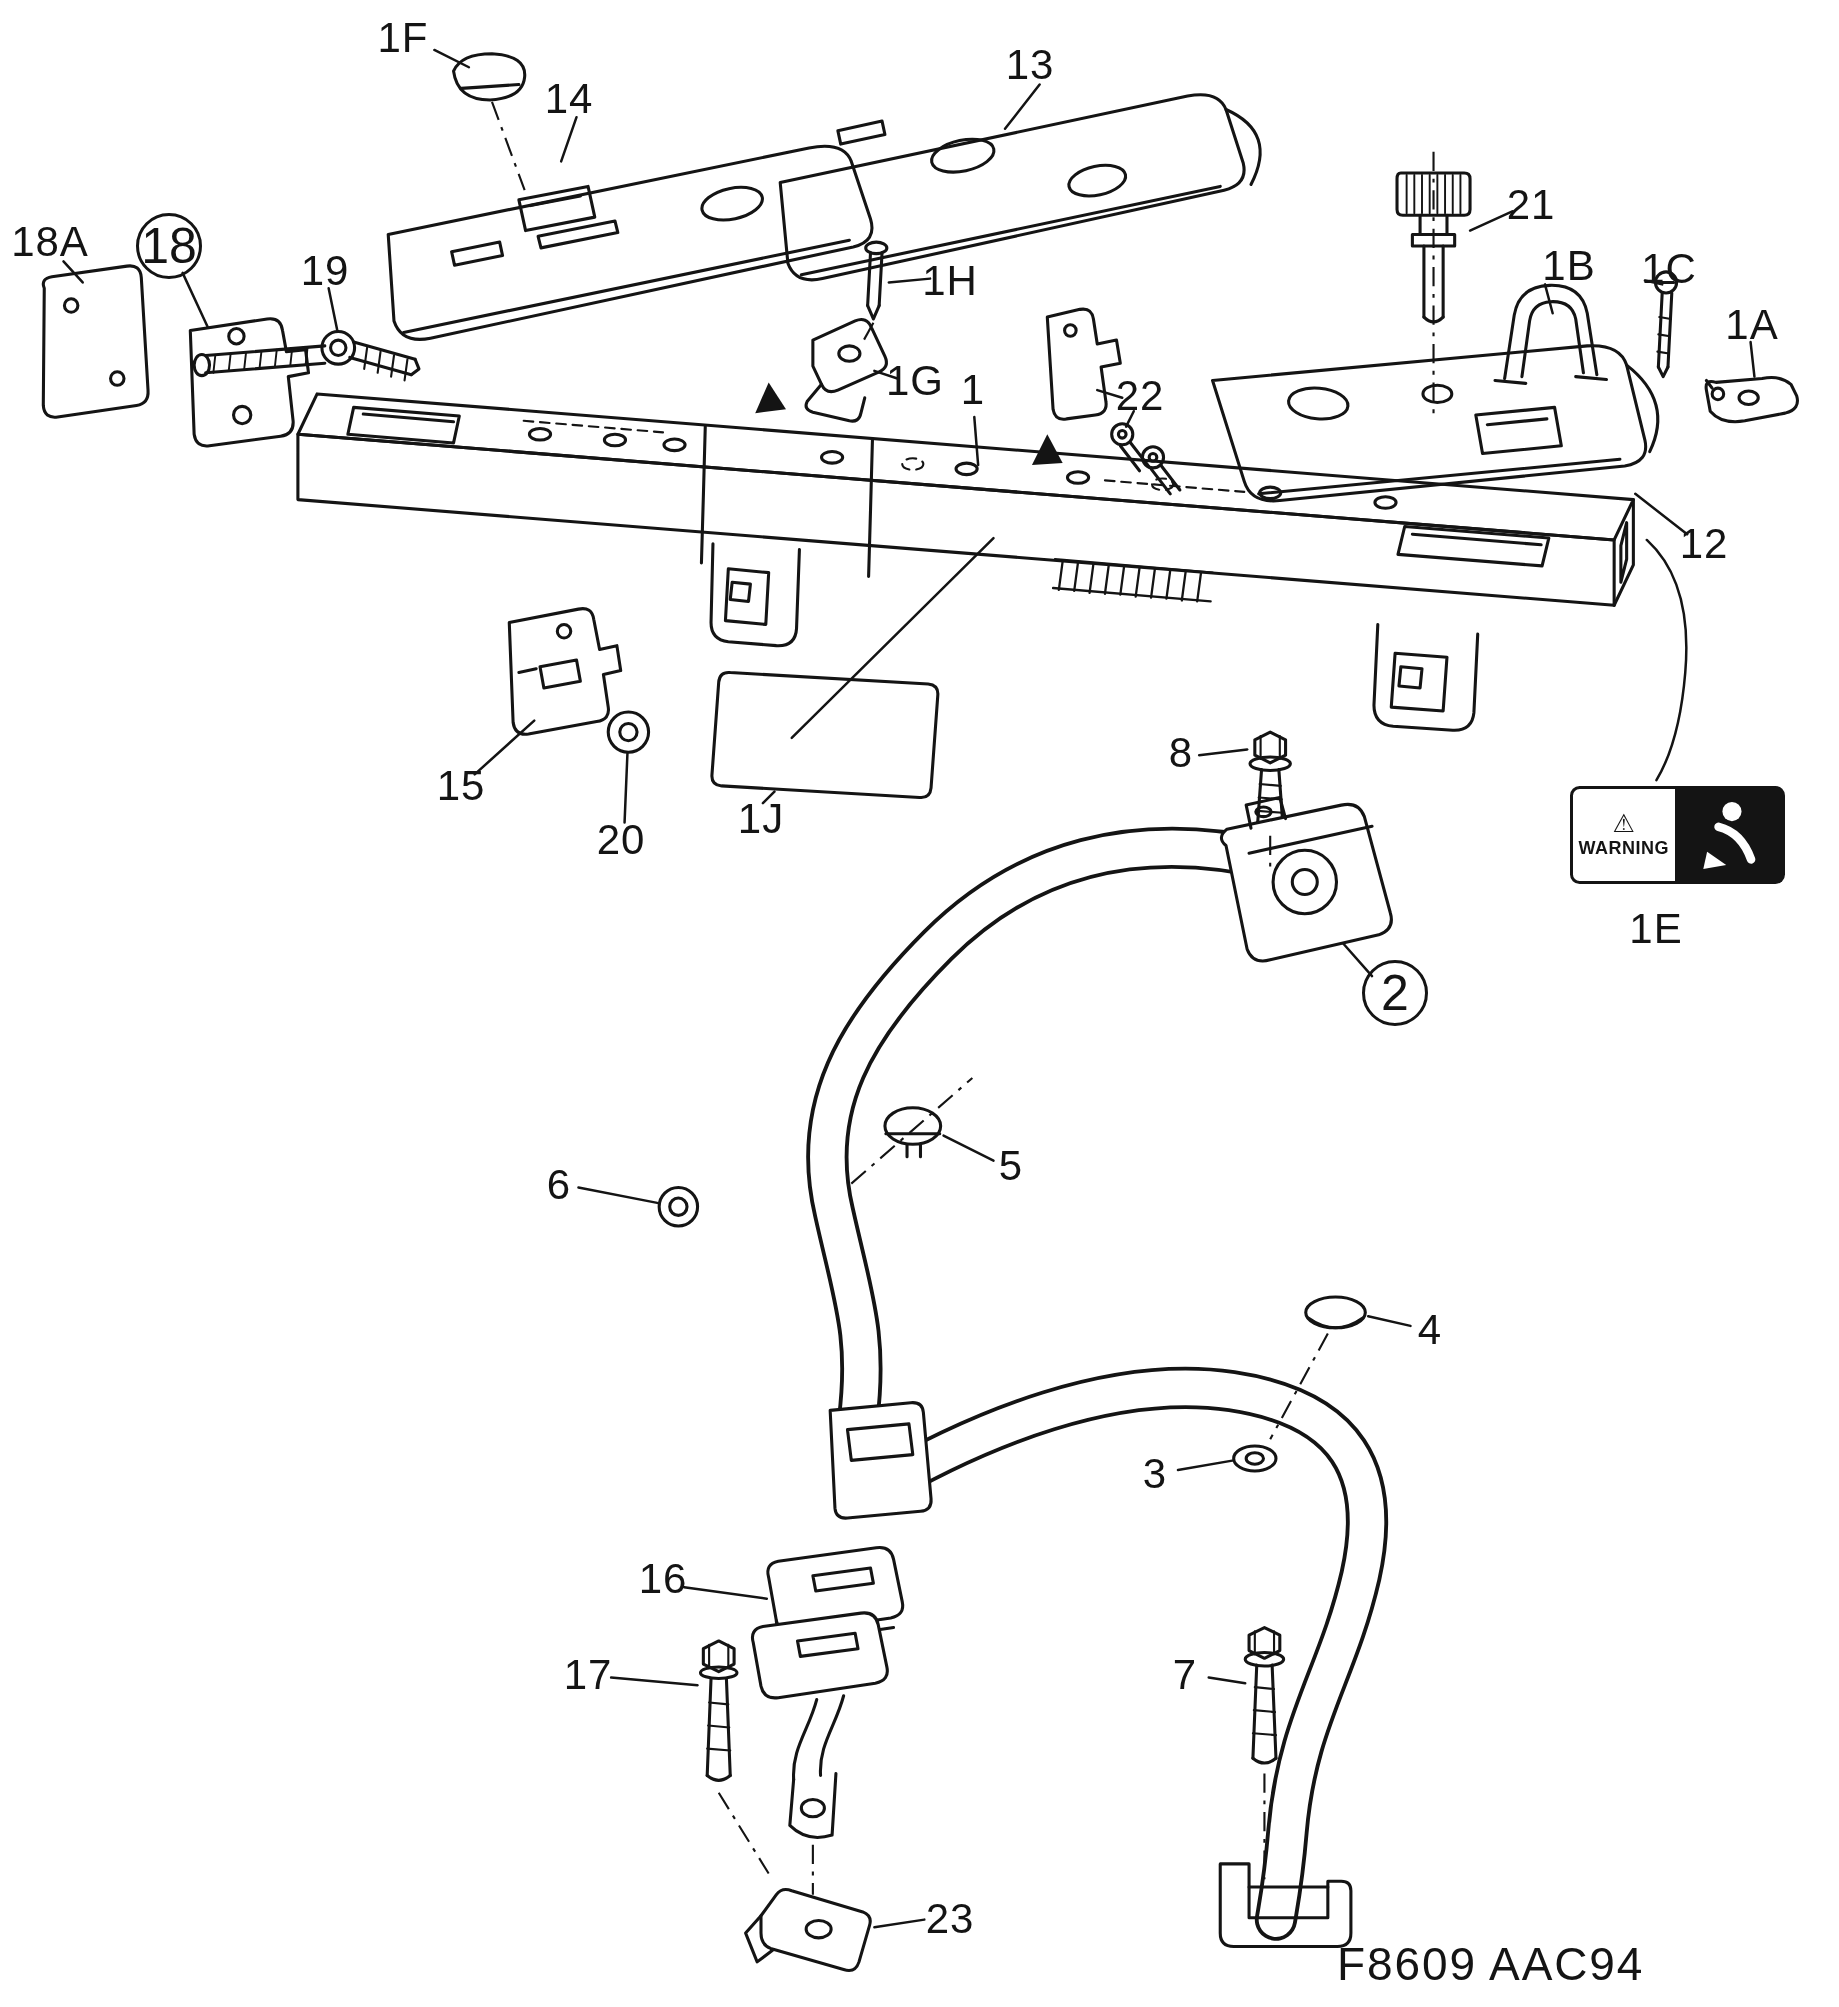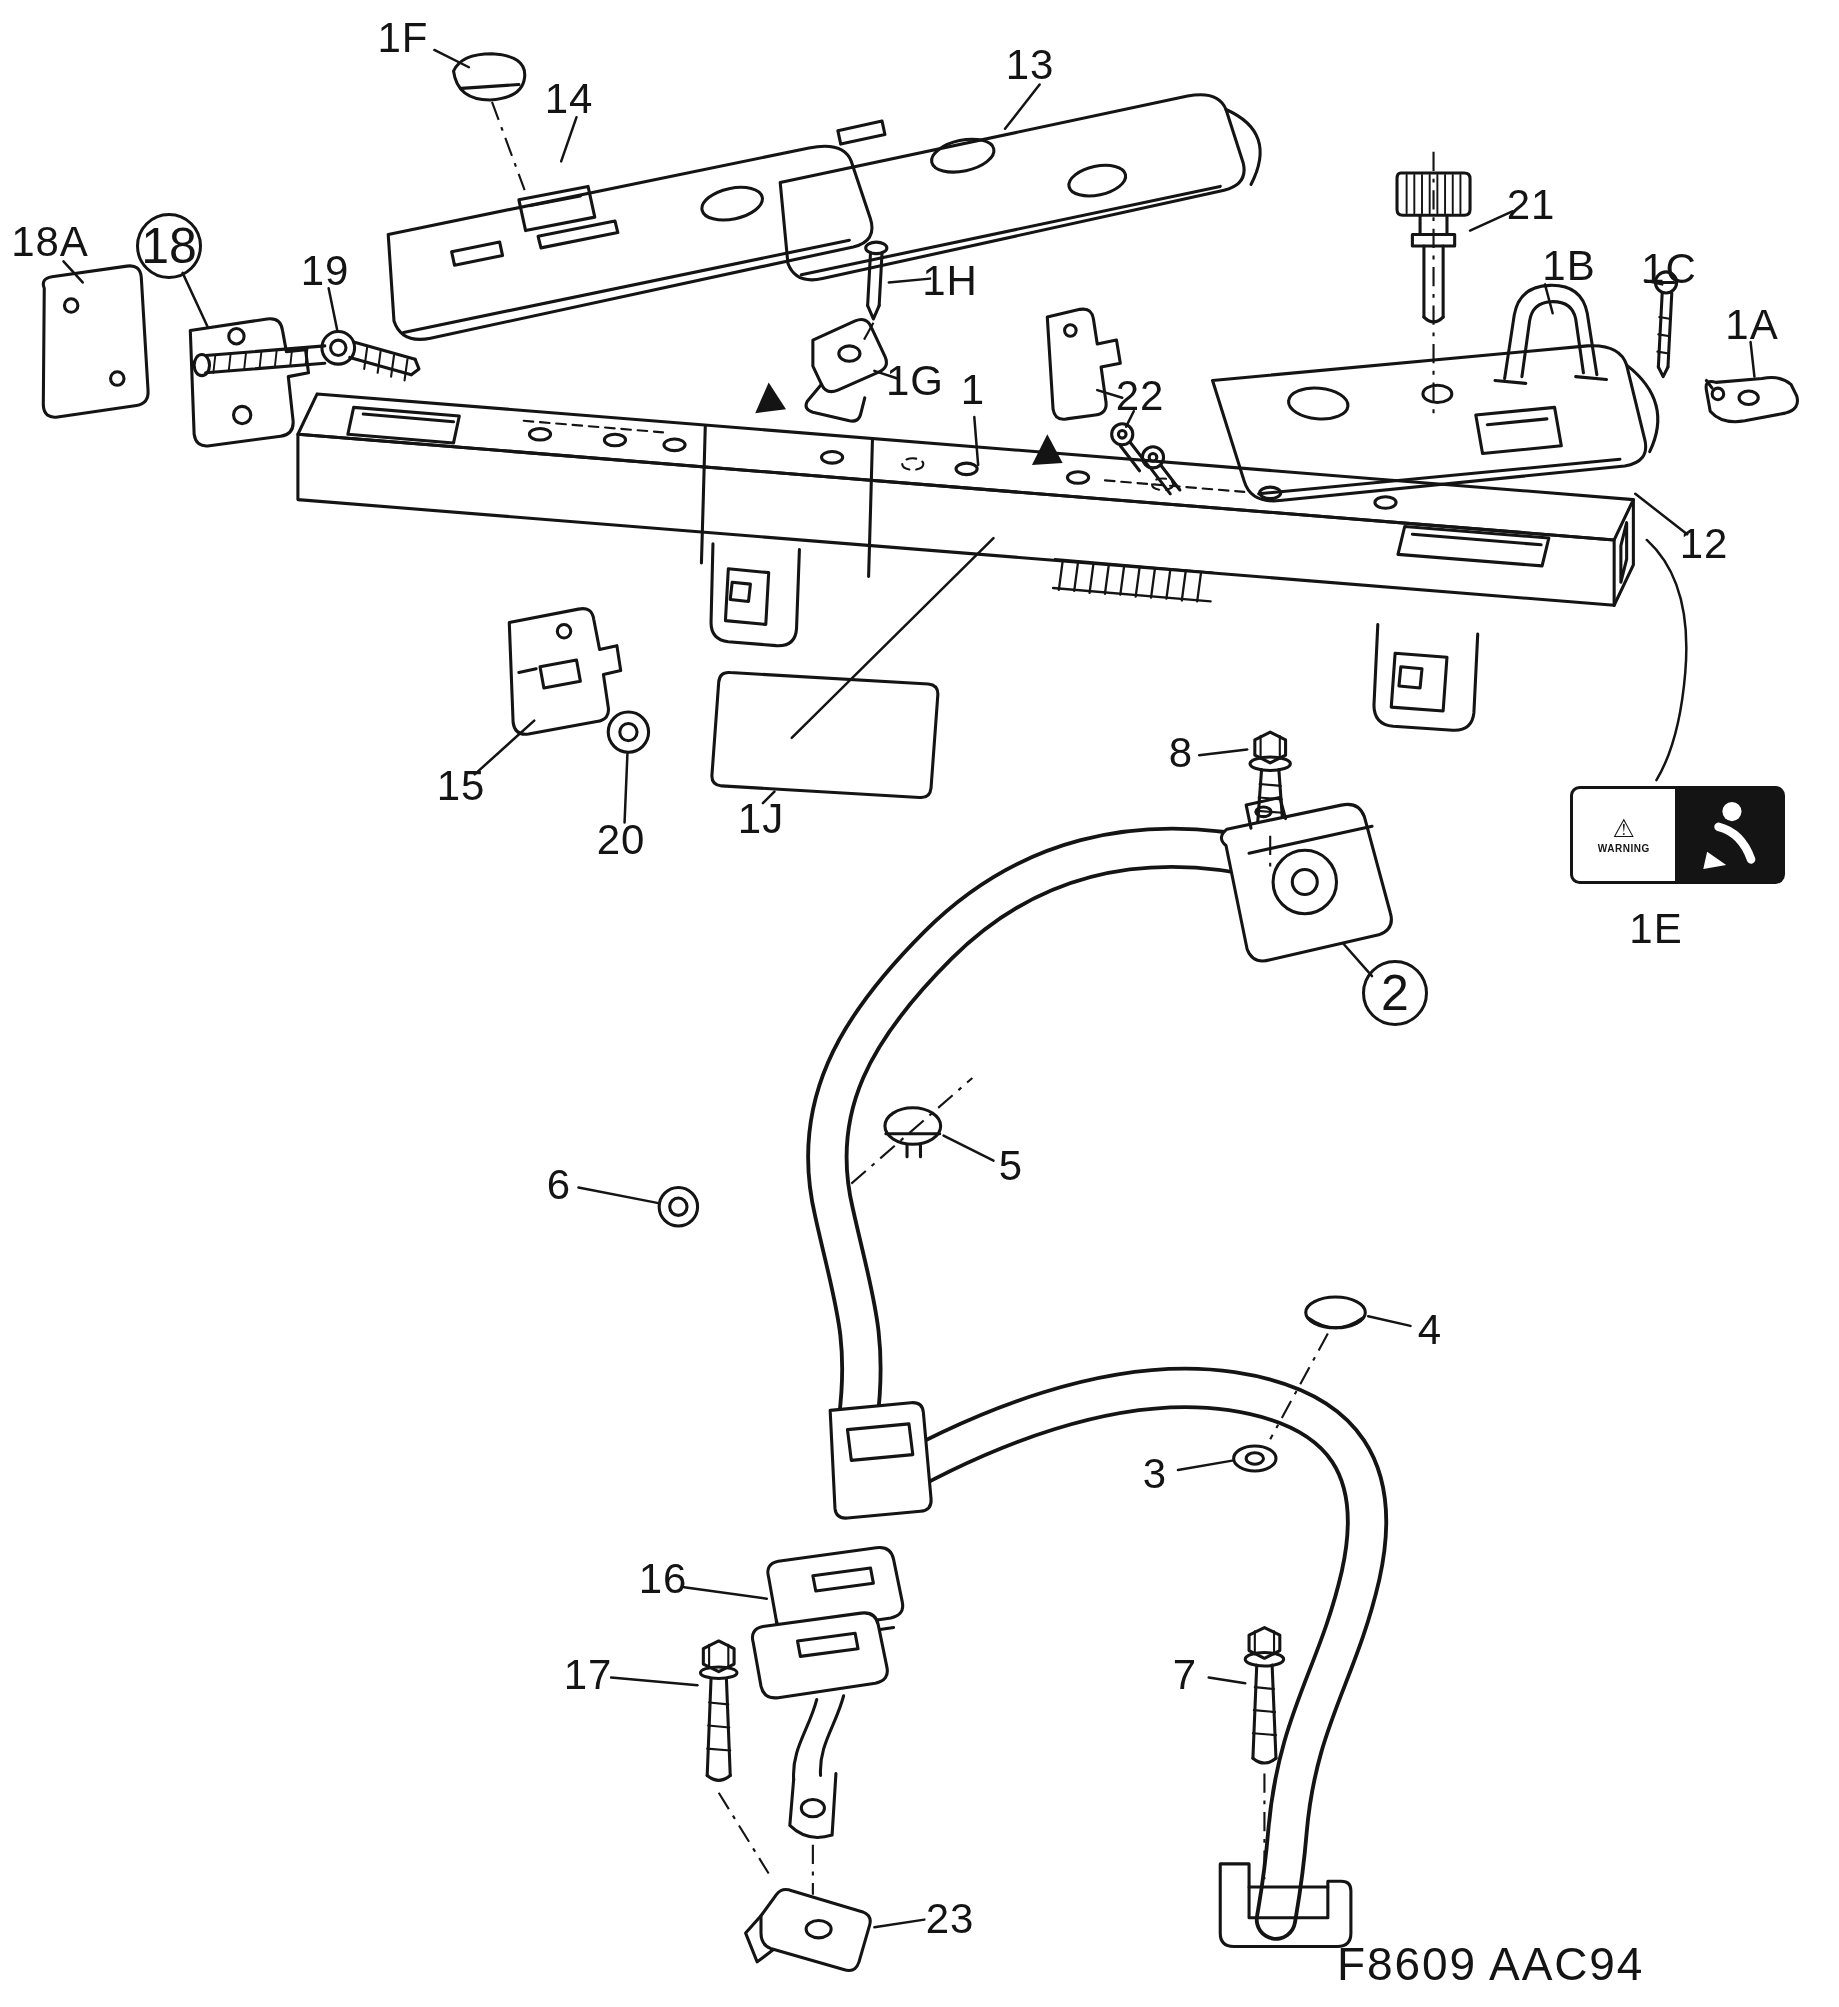--- a/index.html
+++ b/index.html
@@ -22,21 +22,21 @@
     position:absolute;left:1337px;top:1937px;
     font-size:46px;letter-spacing:1.9px;font-weight:400;color:#141414;
   }
   .warnlabel{position:absolute;left:1570px;top:786px;width:215px;height:98px;display:flex;}
   .warn-left{
     width:108px;box-sizing:border-box;background:#fff;
     border:3.8px solid #141414;border-radius:9.6px 0 0 9.6px;
     display:flex;flex-direction:column;align-items:center;justify-content:center;gap:2.9px;
   }
   .warn-tri{font-size:25px;line-height:1;}
-  .warn-text{font-size:10px;font-weight:bold;letter-spacing:0.5px;}
+  .warn-text{font-size:18px;font-weight:bold;letter-spacing:0.5px;}
   .warn-right{
     width:108px;background:#141414;border-radius:0 9.6px 9.6px 0;
     display:flex;align-items:center;justify-content:center;
   }
 </style>
 </head>
 <body>
 
 <div class="stage">
 

